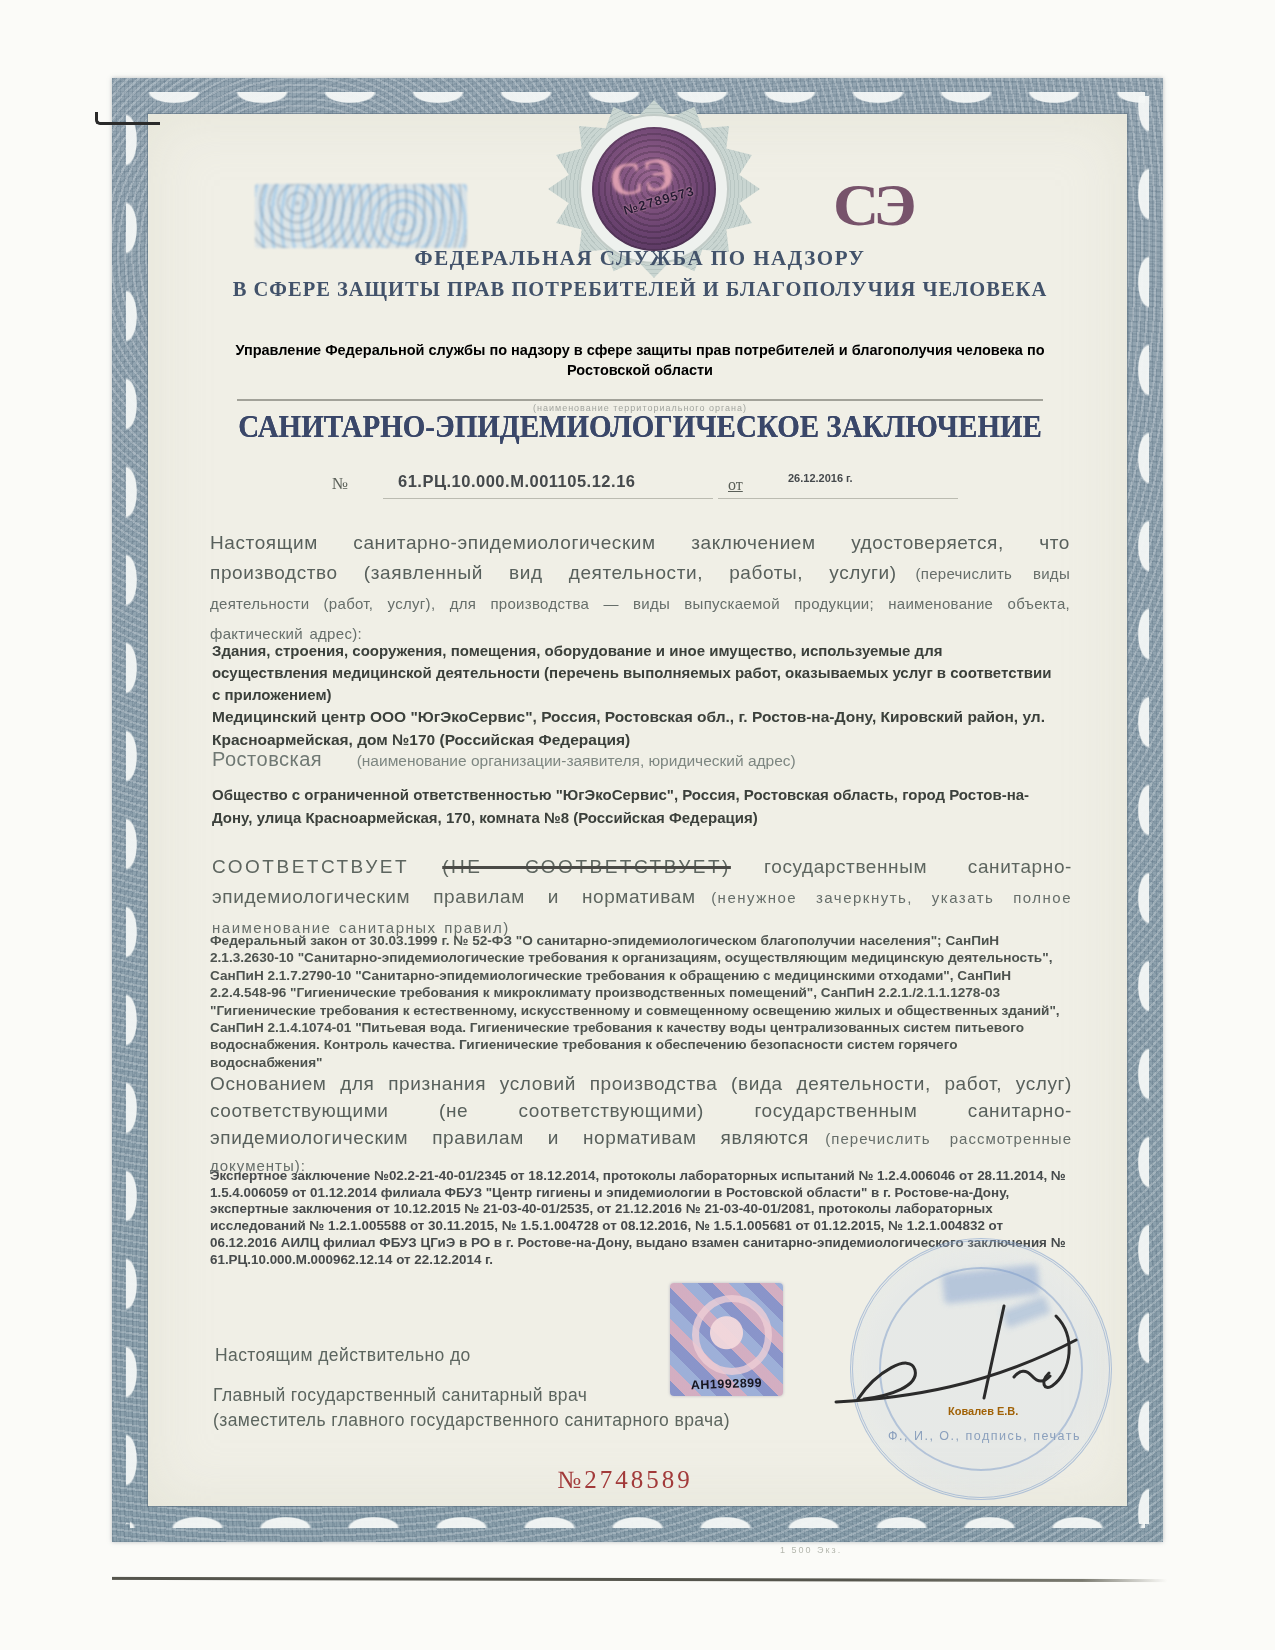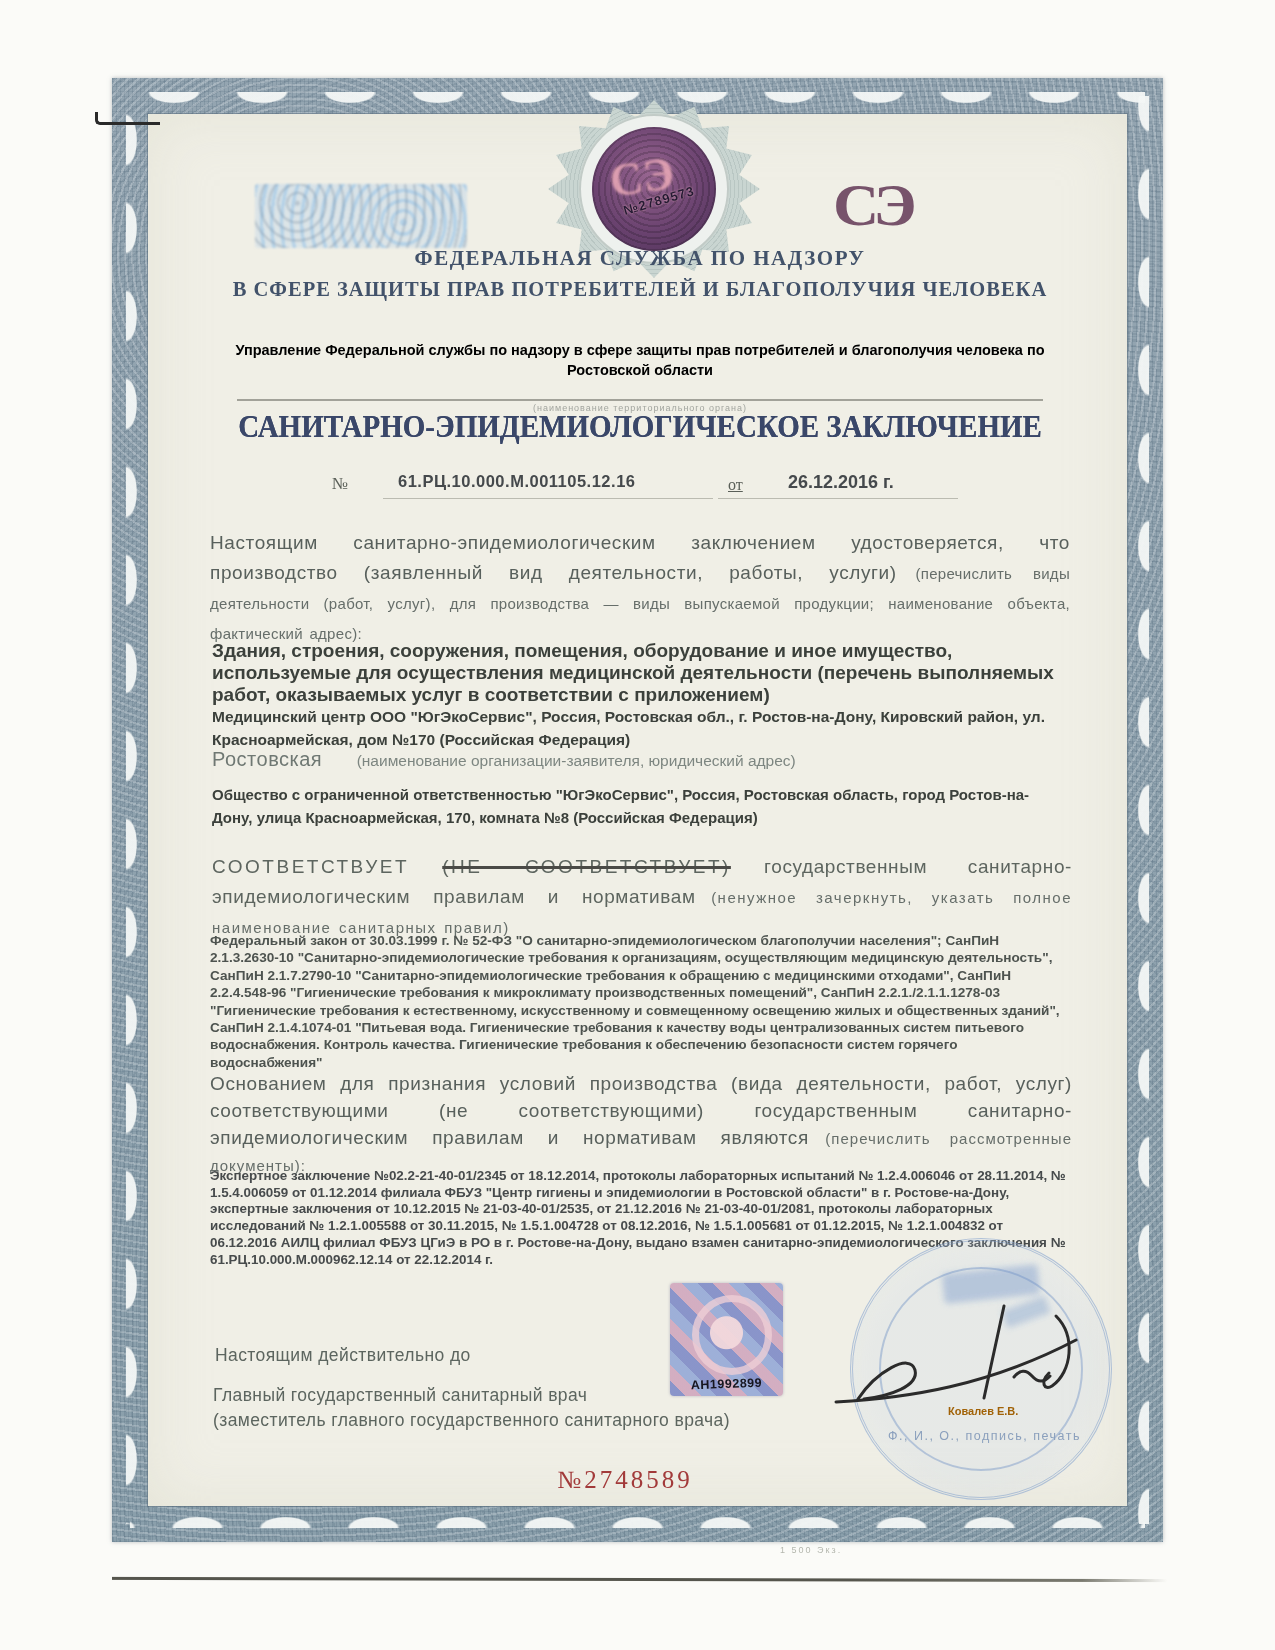--- a/index.html
+++ b/index.html
@@ -85,21 +85,21 @@
   .rule{position:absolute;left:237px;top:399px;width:806px;height:2px;background:#8e8e86;opacity:.8;}
   .rule-caption{position:absolute;left:210px;top:403px;width:860px;text-align:center;
     font-size:9px;color:#a2a59f;letter-spacing:1px;filter:blur(.4px);}
   .doc-title{position:absolute;left:150px;top:410px;width:980px;text-align:center;
     font-family:"Liberation Serif",serif;font-weight:bold;font-size:29px;color:#3a4769;
     transform:scaleY(1.06);text-shadow:0 0 .6px #3a4769;}
   .num-row{position:absolute;left:150px;top:472px;width:980px;height:30px;}
   .num-label{position:absolute;left:182px;top:2px;font-family:"Liberation Serif",serif;font-size:17px;color:#5a5f58;}
   .num-value{position:absolute;left:248px;top:0;width:320px;font-size:16.5px;font-weight:bold;color:#45494c;letter-spacing:.5px;}
   .ot-label{position:absolute;left:578px;top:4px;font-family:"Liberation Serif",serif;font-size:16px;color:#5a5f58;text-decoration:underline;}
-  .date-value{position:absolute;left:638px;top:0;font-size:18px;font-weight:bold;color:#45494c;}
+  .date-value{position:absolute;left:638px;top:0;font-size:11px;font-weight:bold;color:#45494c;}
   .num-line1{position:absolute;left:233px;top:26px;width:330px;height:1px;background:#aeae a4;background:#aeaea4;opacity:.8;}
   .num-line2{position:absolute;left:568px;top:26px;width:240px;height:1px;background:#aeaea4;opacity:.8;}
 
   .mix-para{position:absolute;text-align:justify;color:#58605c;}
   .mix-big{font-size:19px;line-height:30px;letter-spacing:.6px;word-spacing:6px;}
   .mix-small{font-size:15px;line-height:30px;letter-spacing:.3px;word-spacing:2px;color:#666e6a;}
   .bold-block{position:absolute;font-weight:bold;color:#3b403b;}
   .gray-label{font-size:20px;color:#6f7873;letter-spacing:.5px;}
   .gray-caption{font-size:15.5px;color:#7d8681;margin-left:30px;}
   .struck{text-decoration:line-through;text-decoration-thickness:2.5px;text-decoration-color:#4a4a46;}
@@ -177,21 +177,21 @@
     <span class="date-value">26.12.2016 г.</span>
     <span class="num-line1"></span>
     <span class="num-line2"></span>
   </div>
 
   <div class="mix-para" style="left:210px;top:528px;width:860px;">
     <span class="mix-big">Настоящим санитарно-эпидемиологическим заключением удостоверяется, что производство (заявленный вид деятельности, работы, услуги)</span>
     <span class="mix-small">(перечислить виды деятельности (работ, услуг), для производства — виды выпускаемой продукции; наименование объекта, фактический адрес):</span>
   </div>
 
-  <div class="bold-block" style="left:212px;top:640px;width:845px;font-size:19px;line-height:22px;">Здания, строения, сооружения, помещения, оборудование и иное имущество, используемые для осуществления медицинской деятельности (перечень выполняемых работ, оказываемых услуг в соответствии с приложением)</div>
+  <div class="bold-block" style="left:212px;top:640px;width:845px;font-size:15px;line-height:22px;">Здания, строения, сооружения, помещения, оборудование и иное имущество, используемые для осуществления медицинской деятельности (перечень выполняемых работ, оказываемых услуг в соответствии с приложением)</div>
 
   <div class="bold-block" style="left:212px;top:705px;width:845px;font-size:15.5px;line-height:23px;">Медицинский центр ООО "ЮгЭкоСервис", Россия, Ростовская обл., г. Ростов-на-Дону, Кировский район, ул. Красноармейская, дом №170 (Российская Федерация)</div>
 
   <div style="position:absolute;left:212px;top:748px;width:860px;">
     <span class="gray-label">Ростовская</span>
     <span class="gray-caption">(наименование организации-заявителя, юридический адрес)</span>
   </div>
   <div class="bold-block" style="left:212px;top:783px;width:850px;font-size:15px;line-height:23px;">Общество с ограниченной ответственностью "ЮгЭкоСервис", Россия, Ростовская область, город Ростов-на-Дону, улица Красноармейская, 170, комната №8 (Российская Федерация)</div>
 
   <div class="mix-para" style="left:212px;top:852px;width:860px;color:#5d655f;">

